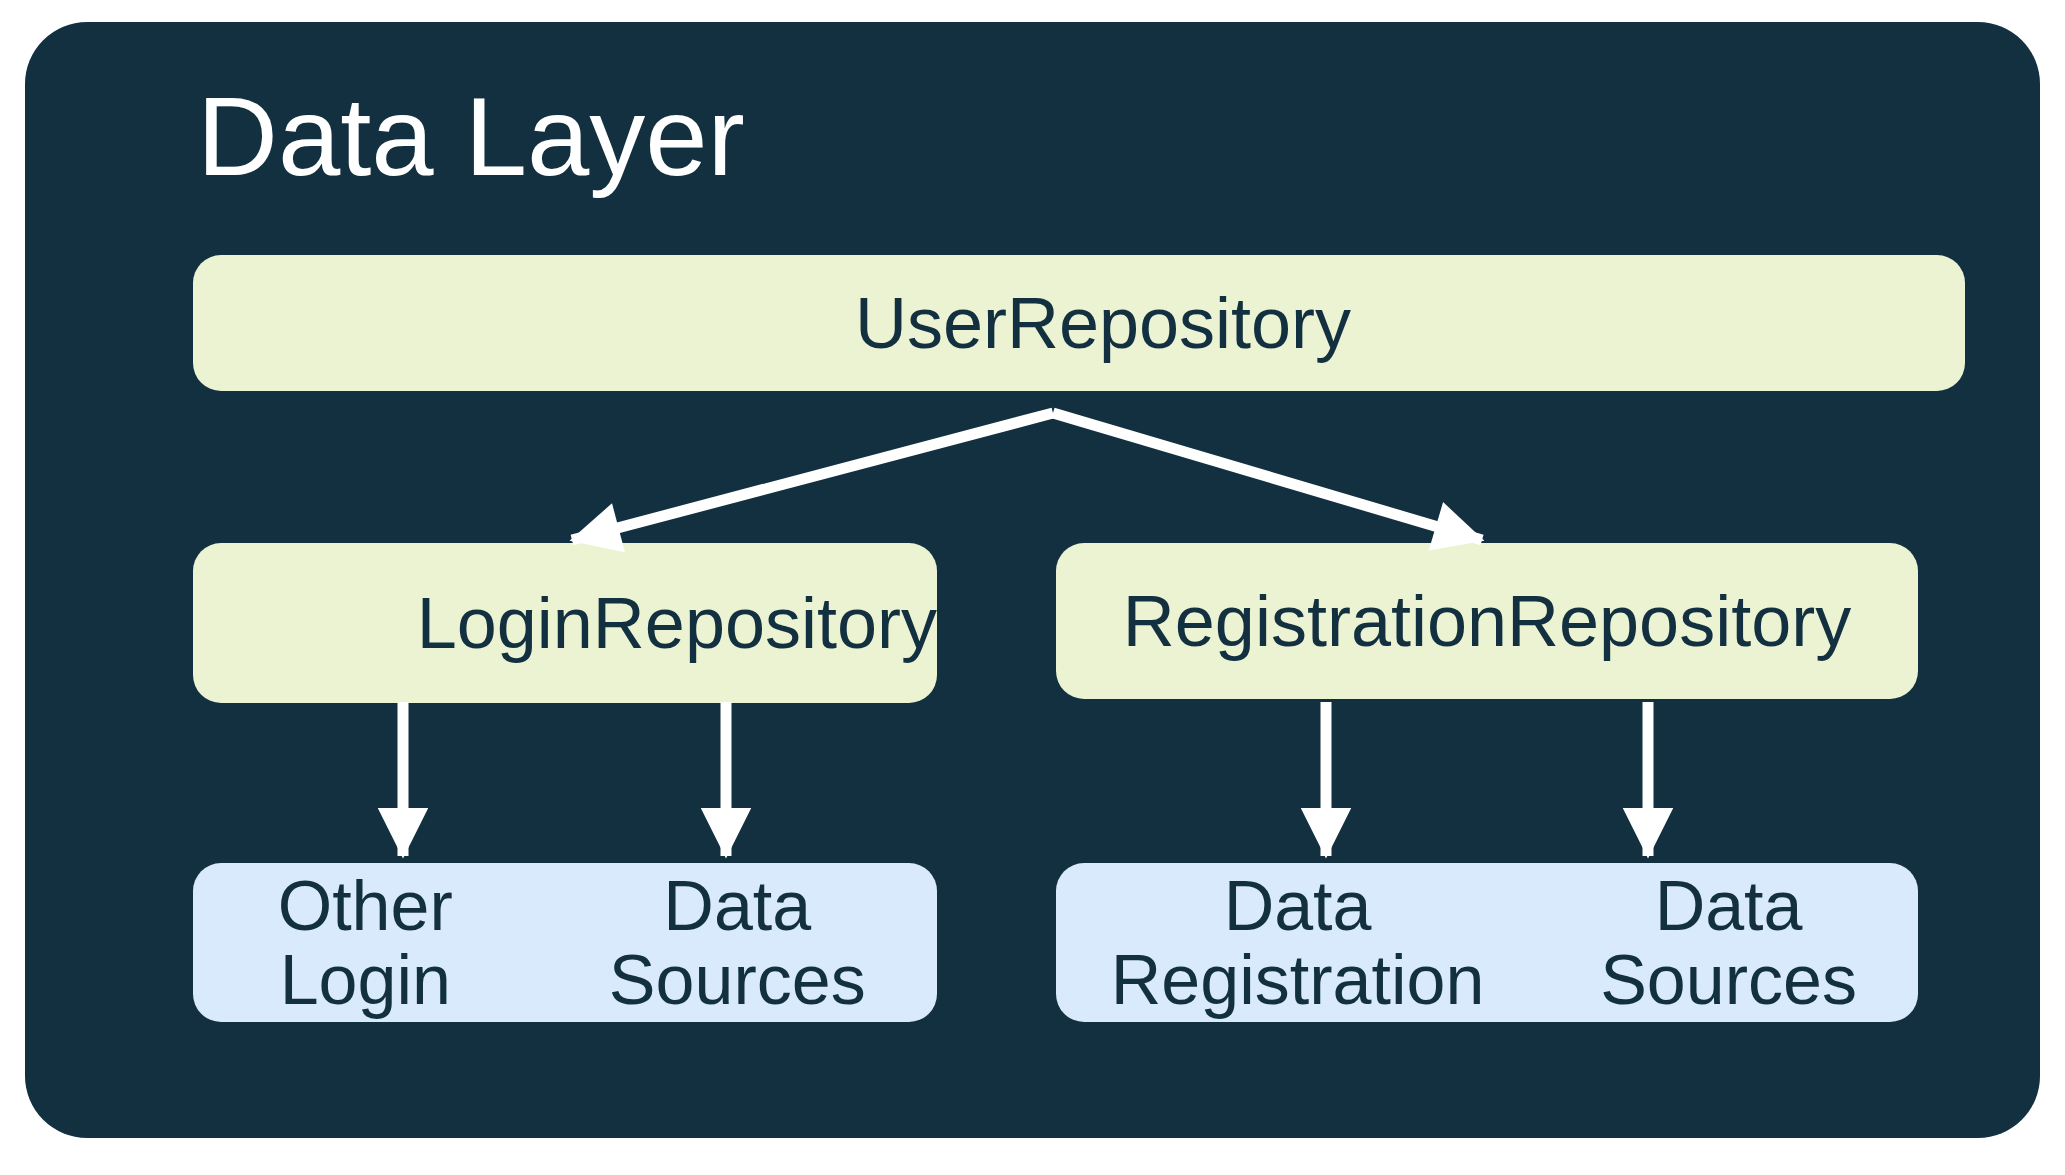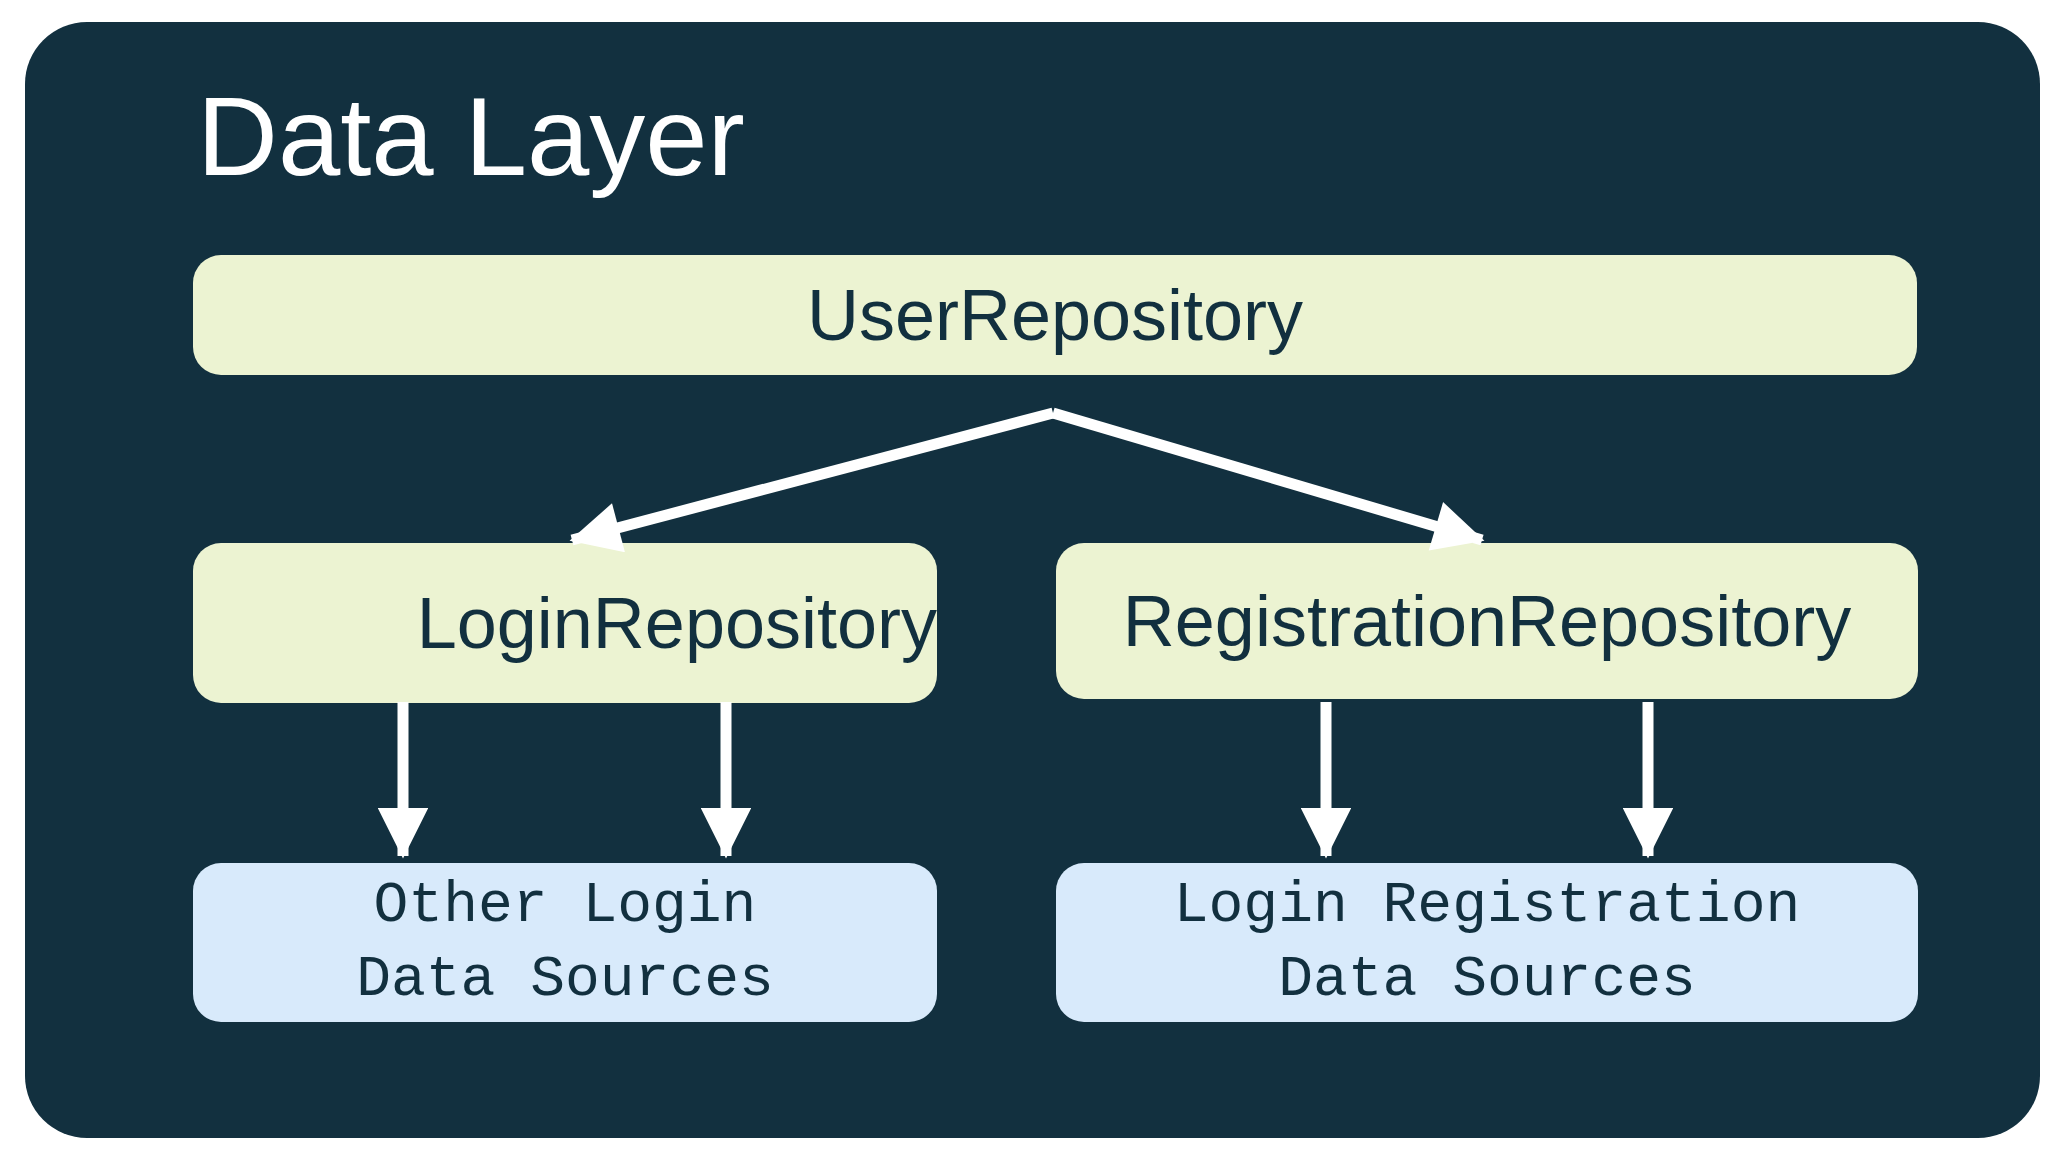--- a/index.html
+++ b/index.html
@@ -43,26 +43,25 @@
     border-radius: 28px;
     color: var(--box-text, #12303F);
   }
   .repo {
     background: var(--repo-bg, #ECF3D2);
     font-size: 72px;
     line-height: 1;
   }
   .source {
     background: var(--source-bg, #D8EAFB);
-    font-size: 58px;
+    font-size: 70px;
     line-height: 74px;
-    flex-direction: column;
-    font-family: Liberation Mono, monospace;
+    flex-direction: row;
   }
-  .node-user-repository        { left: 193px;  top: 255px; width: 1724px; height: 120px; }
+  .node-user-repository        { left: 193px;  top: 255px; width: 1724px; height: 136px; padding-left: 48px; }
   .node-login-repository       { left: 193px;  top: 543px; width: 744px;  height: 160px; justify-content: flex-end; }
   .node-registration-repository{ left: 1056px; top: 543px; width: 862px;  height: 156px; }
   .node-login-sources          { left: 193px;  top: 863px; width: 744px;  height: 159px; }
   .node-registration-sources   { left: 1056px; top: 863px; width: 862px;  height: 159px; }
   .arrows {
     position: absolute;
     left: 0; top: 0;
     width: 2065px;
     height: 1175px;
     pointer-events: none;
@@ -91,21 +90,21 @@
   <div class="node repo node-registration-repository">
     <span>RegistrationRepository</span>
   </div>
 
   <div class="node source node-login-sources">
     <span>Other Login</span>
     <span>Data Sources</span>
   </div>
 
   <div class="node source node-registration-sources">
-    <span>Login Registration</span>
+    <span>Data Registration</span>
     <span>Data Sources</span>
   </div>
 
   <svg class="arrows" viewBox="0 0 2065 1175" xmlns="http://www.w3.org/2000/svg">
     <defs>
       <marker id="head" viewBox="0 0 10 10" refX="9.5" refY="5" markerWidth="5.6" markerHeight="4.6" orient="auto">
         <path d="M0,0 L10,5 L0,10 Z" fill="#FFFFFF"></path>
       </marker>
     </defs>
     <line x1="1053" y1="413" x2="572" y2="540" marker-end="url(#head)"></line>

